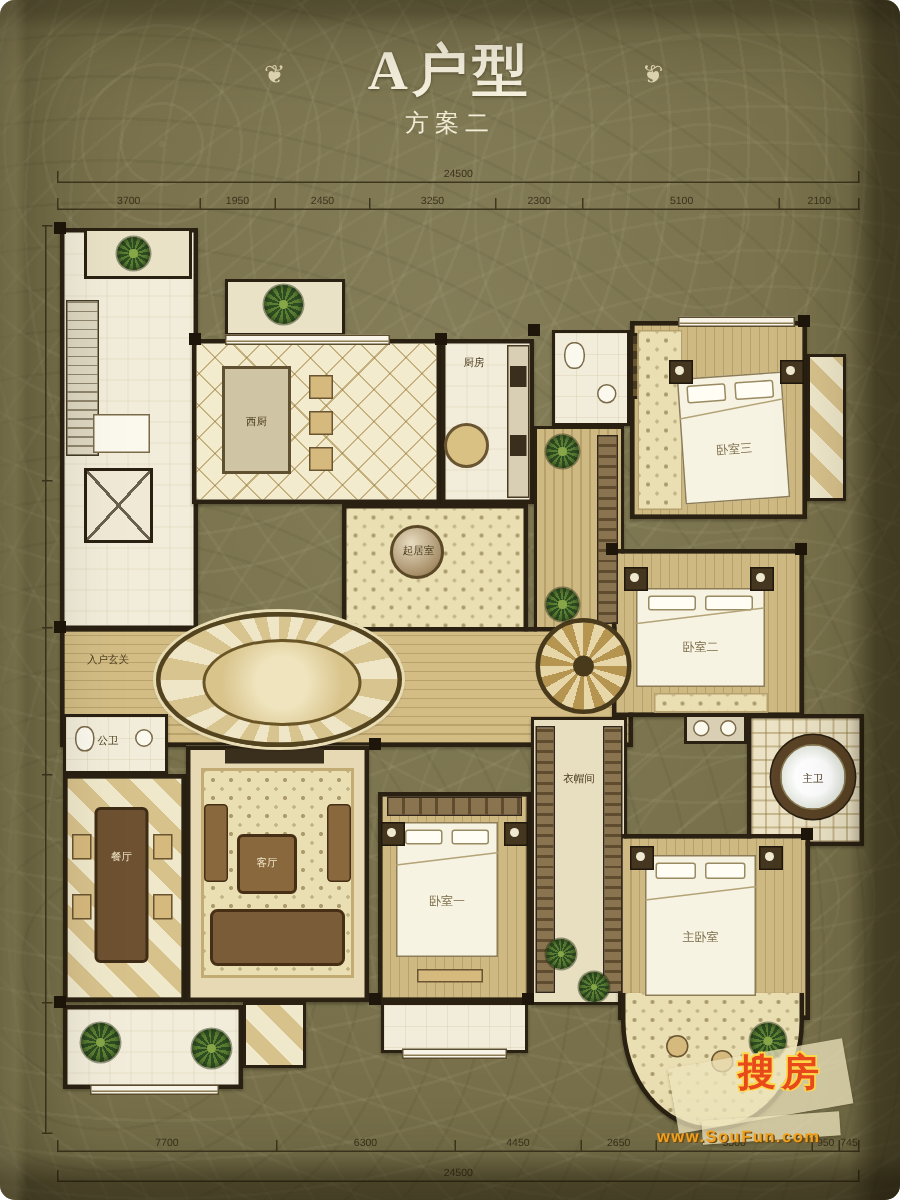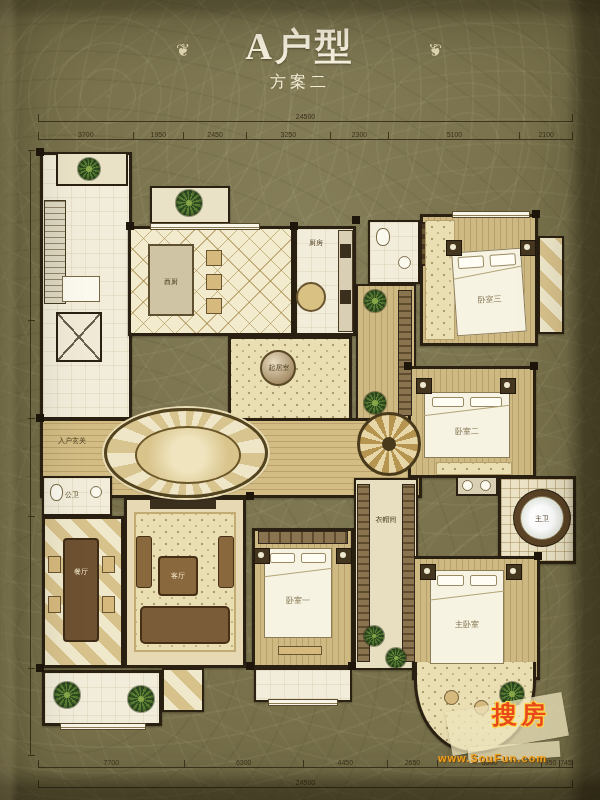--- a/index.html
+++ b/index.html
@@ -1,18 +1,18 @@
 <!DOCTYPE html>
 <html><head>
 <meta charset="utf-8">
 <style>
   html,body{margin:0;padding:0;}
   .page{position:relative;width:600px;height:800px;overflow:hidden;
     background:#77704a;
-    font-family:"Liberation Sans","DejaVu Sans",sans-serif;}
+    font-family:"Liberation Sans","DejaVu Sans",sans-serif;border-radius:10px;}
   
   .page::before{content:"";position:absolute;inset:0;pointer-events:none;
     background:
       repeating-radial-gradient(circle at 18% 12%, rgba(255,248,215,.05) 0 2px, transparent 2px 26px),
       repeating-radial-gradient(circle at 78% 18%, rgba(255,248,215,.045) 0 2px, transparent 2px 30px),
       repeating-radial-gradient(circle at 12% 80%, rgba(30,24,8,.06) 0 2px, transparent 2px 28px),
       repeating-radial-gradient(circle at 85% 75%, rgba(255,248,215,.04) 0 2px, transparent 2px 24px),
       radial-gradient(ellipse at 50% 32%, rgba(255,250,225,.10), transparent 60%);}
   .page::after{content:"";position:absolute;inset:0;pointer-events:none;z-index:40;
     background:

